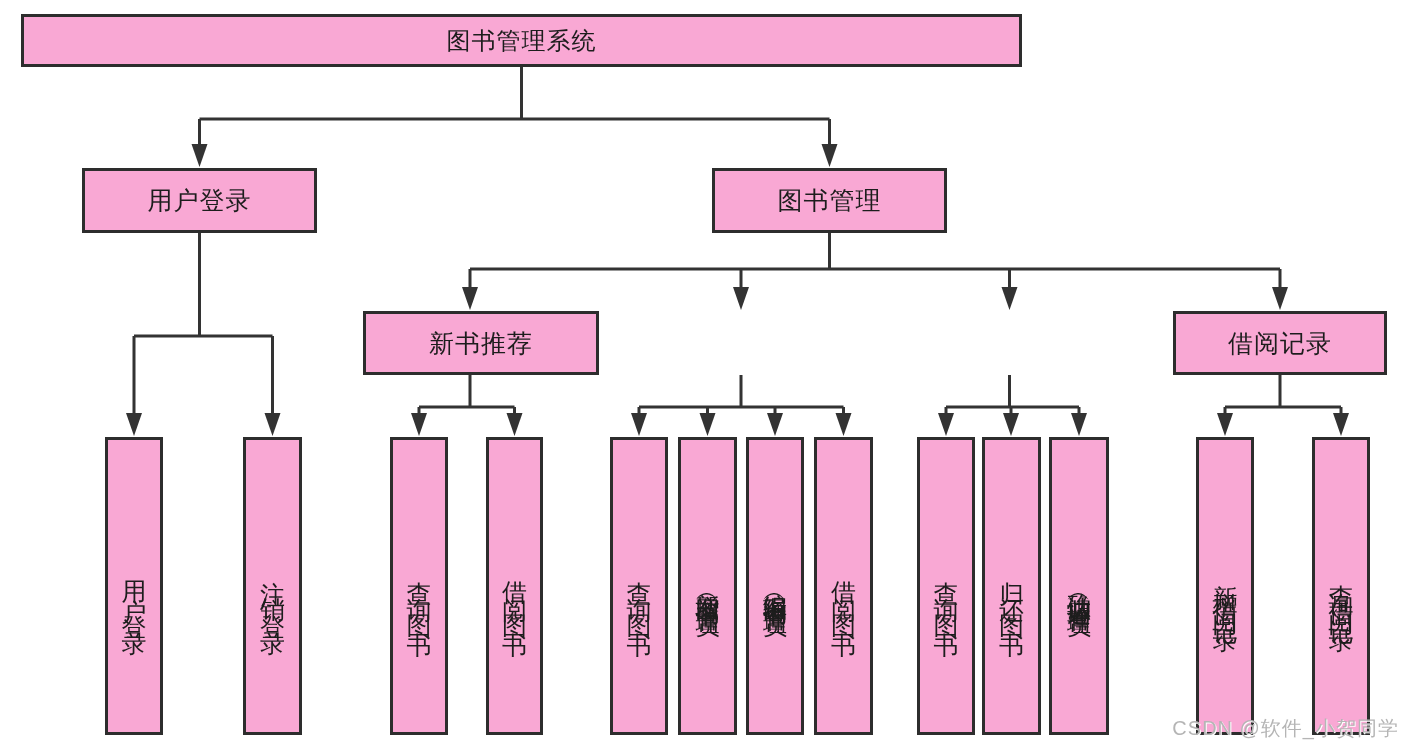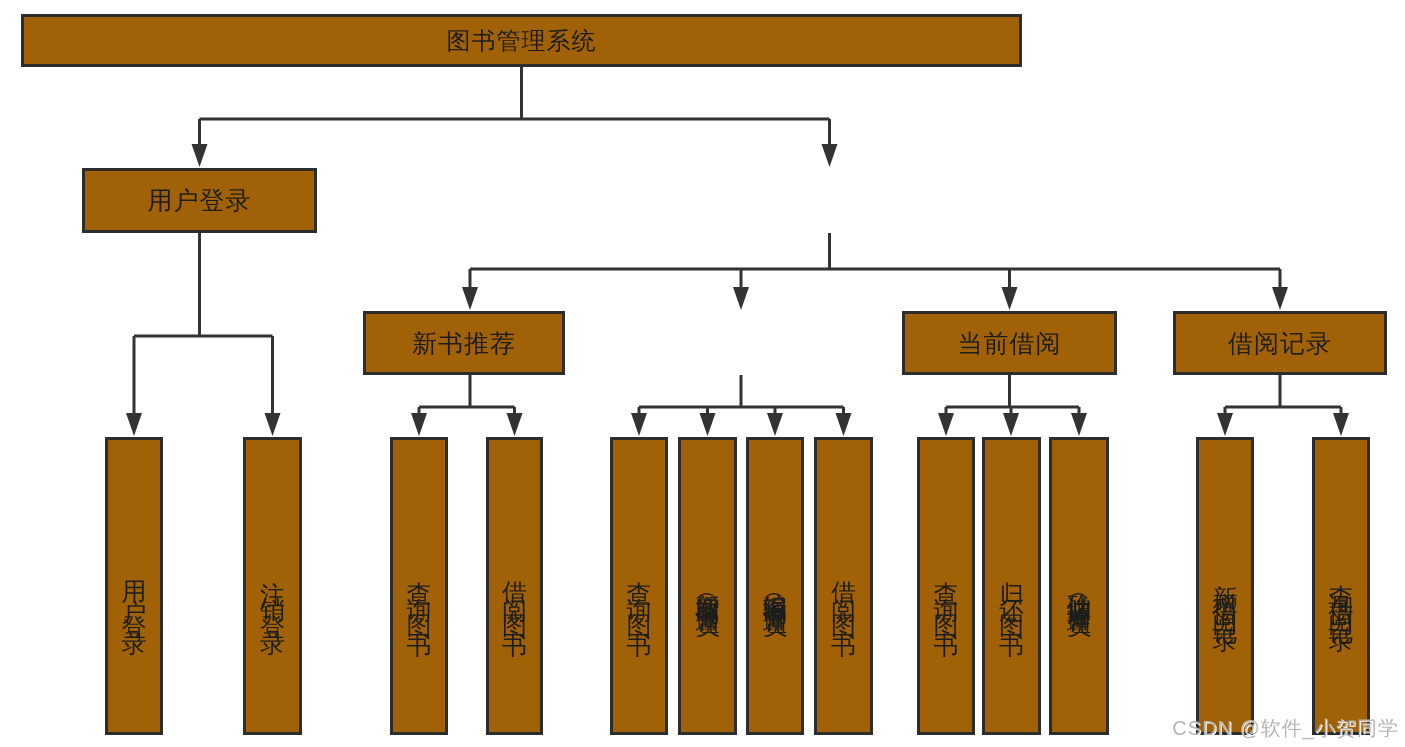--- a/index.html
+++ b/index.html
@@ -6,38 +6,38 @@
   .stage{
     position:relative;
     width:1405px;height:747px;
     background:#ffffff;
     font-family:"Liberation Sans","DejaVu Sans",sans-serif;
     overflow:hidden;
   }
   .connectors{position:absolute;left:0;top:0;z-index:1;}
   .node{
     position:absolute;box-sizing:border-box;
-    border:3px solid #2d2d2d;background:#a16207;
+    border:3px solid #2d2d2d;background:#f9a8d4;
     display:flex;align-items:center;justify-content:center;
     color:#1d1d1d;z-index:2;
   }
   .hbox{font-size:25px;letter-spacing:1px;}
   .root-box{font-size:24px;}
   .vbox .vtext{
     writing-mode:vertical-rl;text-orientation:mixed;
     font-size:25px;line-height:1;white-space:nowrap;
     --ls:17px;letter-spacing:var(--ls);margin-top:var(--ls);
   }
   .vbox .vtext.med{--ls:9px;}
   .vbox .vtext.long{--ls:3px;font-size:24px;}
   
   .n-root{left:21px;top:14px;width:1001px;height:53px;}
   .n-user{left:82px;top:168px;width:235px;height:65px;}
   .n-mgmt{left:712px;top:168px;width:235px;height:65px;}
-  .n-rec{left:363px;top:311px;width:202px;height:64px;text-align:right;}
+  .n-rec{left:363px;top:311px;width:236px;height:64px;text-align:right;}
   .n-bor{left:634px;top:311px;width:214px;height:64px;}
   .n-cur{left:902px;top:311px;width:215px;height:64px;}
   .n-his{left:1173px;top:311px;width:214px;height:64px;}
   .n-a1{left:105px;top:437px;width:58px;height:298px;}
   .n-a2{left:243px;top:437px;width:59px;height:298px;}
   .n-b1{left:390px;top:437px;width:58px;height:298px;}
   .n-b2{left:486px;top:437px;width:57px;height:298px;}
   .n-c1{left:610px;top:437px;width:58px;height:298px;}
   .n-c2{left:678px;top:437px;width:59px;height:298px;}
   .n-c3{left:746px;top:437px;width:58px;height:298px;}
@@ -93,26 +93,26 @@
     </g>
   </svg>
 
   <div class="node hbox root-box n-root">
     <span>图书管理系统</span>
   </div>
 
   <div class="node hbox n-user">
     <span>用户登录</span>
   </div>
+  <div class="node hbox n-mgmt">
+    <span>图书管理</span>
+  </div>
 
   <div class="node hbox n-rec">
     <span>新书推荐</span>
-  </div>
-  <div class="node hbox n-cur">
-    <span>当前借阅</span>
   </div>
   <div class="node hbox n-his">
     <span>借阅记录</span>
   </div>
 
   <div class="node vbox n-a1">
     <span class="vtext">用户登录</span>
   </div>
   <div class="node vbox n-a2">
     <span class="vtext">注销登录</span>

